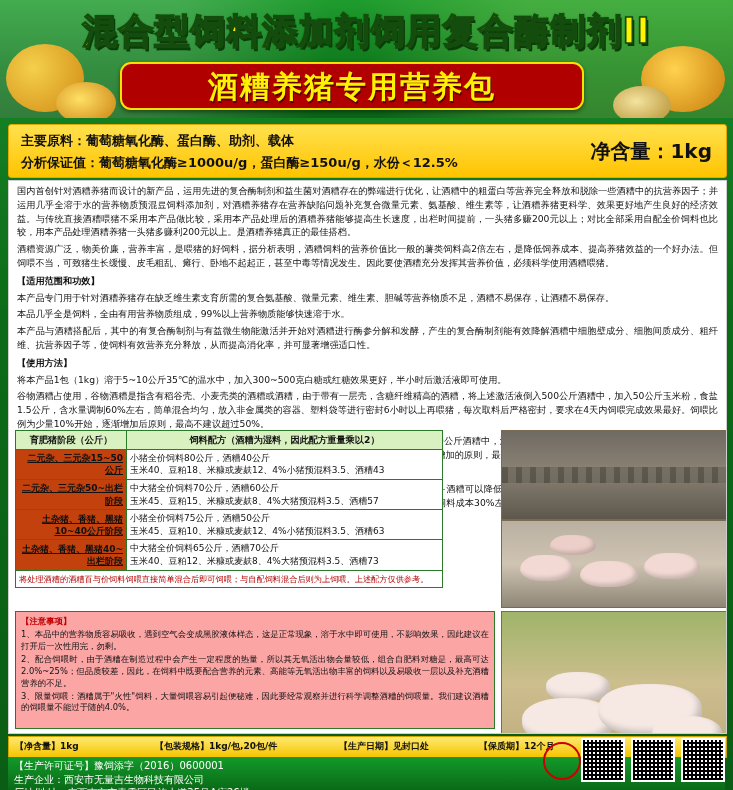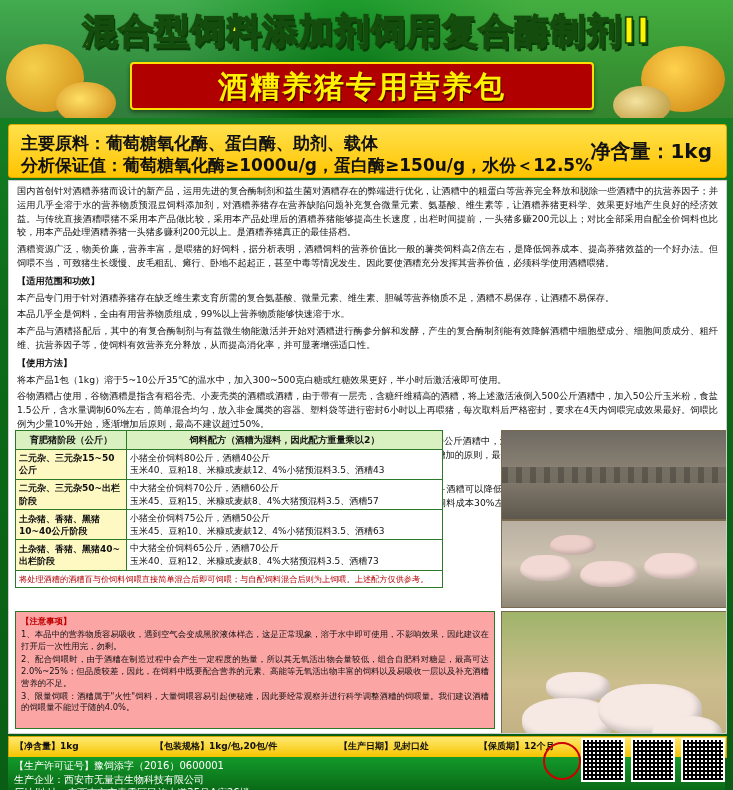--- a/index.html
+++ b/index.html
@@ -28,66 +28,66 @@
   .title1{
     position:absolute;left:0;top:8px;width:733px;text-align:center;
     font-size:35px;font-weight:bold;letter-spacing:1px;
     color:#fff300;
     -webkit-text-stroke:1.6px #134c0c;
     text-shadow:2px 3px 0 #0a3d08, 0 0 2px #0a3d08;
     font-family:"DejaVu Sans","Liberation Sans",sans-serif;
     white-space:nowrap;
   }
   .title2wrap{
-    position:absolute;left:130px;top:62px;width:460px;height:44px;
+    position:absolute;left:120px;top:62px;width:460px;height:44px;
     background:#b00000;
     border:2px solid #ffe000;
-    border-radius:4px;
+    border-radius:11px;
     box-shadow:0 2px 4px rgba(0,0,0,.45);
   }
   .title2{
     position:absolute;left:0;top:3px;width:460px;text-align:center;
     font-size:30px;font-weight:bold;color:#fff200;letter-spacing:2px;
     text-shadow:1px 2px 0 #5c0000;
     white-space:nowrap;
   }
   
   .corn{position:absolute;border-radius:50%;}
   .corn.c1{left:6px;top:44px;width:78px;height:68px;background:radial-gradient(circle at 35% 35%,#ffd34d,#d88a10);opacity:.95;}
   .corn.c2{left:56px;top:82px;width:60px;height:42px;background:radial-gradient(ellipse at 40% 40%,#ffe066,#c87c0c);}
   .corn.c3{right:8px;top:46px;width:84px;height:66px;background:radial-gradient(circle at 40% 35%,#ffd24d,#c87c0c);}
   .corn.c4{right:62px;top:86px;width:58px;height:38px;background:radial-gradient(ellipse at 40% 40%,#f4e3a0,#b08a2a);}
   
   .strip{
     position:absolute;left:8px;top:124px;width:717px;height:52px;
     background:linear-gradient(180deg,#ffe14d 0%,#ffc400 100%);
     border:1px solid #e0a800;border-radius:3px;
   }
-  .strip .line{position:absolute;left:12px;font-size:17px;color:#111;font-weight:bold;white-space:nowrap;}
+  .strip .line{position:absolute;left:12px;font-size:13px;color:#111;font-weight:bold;white-space:nowrap;}
   .strip .l1{top:7px;}
   .strip .l2{top:29px;}
   .netwt{position:absolute;right:14px;top:13px;font-size:20px;font-weight:bold;color:#111;white-space:nowrap;}
   
   .body{
     position:absolute;left:8px;top:180px;width:717px;height:552px;
     background:#ffffff;border:1px solid #cfcfcf;
     font-size:9.2px;line-height:1.5;color:#111;
     overflow:hidden;
   }
   .para{margin:3px 8px 0 8px;text-align:justify;}
   .sect{margin:4px 8px 0 8px;font-weight:bold;}
   
   .tablewrap{position:absolute;left:6px;top:249px;width:480px;}
   table.feed{border-collapse:collapse;width:428px;font-size:9px;}
   table.feed td,table.feed th{
     border:1px solid #2a7a2a;padding:2px 3px;vertical-align:middle;
     color:#111;
   }
   table.feed th{background:#d9f0c0;font-weight:bold;text-align:center;font-size:9.2px;}
-  td.stage{width:104px;background:#fef9c3;text-align:left;font-weight:bold;line-height:1.35;}
+  td.stage{width:104px;background:#c2410c;text-align:right;font-weight:bold;line-height:1.35;text-decoration:underline;}
   td.rec{background:#fff;line-height:1.4;}
   .rec .r1{display:block;}
   .rec .r2{display:block;}
   
   .photos{position:absolute;left:492px;top:249px;width:228px;height:176px;}
   .photo{position:absolute;overflow:hidden;border:1px solid #7a6a50;}
   .p1{left:0;top:0;width:228px;height:88px;
      background:linear-gradient(180deg,#6f6a63 0%,#8a8274 45%,#5d574d 100%);}
   .p1:after{content:"";position:absolute;left:0;top:36px;width:228px;height:16px;
      background:repeating-linear-gradient(90deg,#4a463e 0 6px,#6b665c 6px 14px);opacity:.7;}

